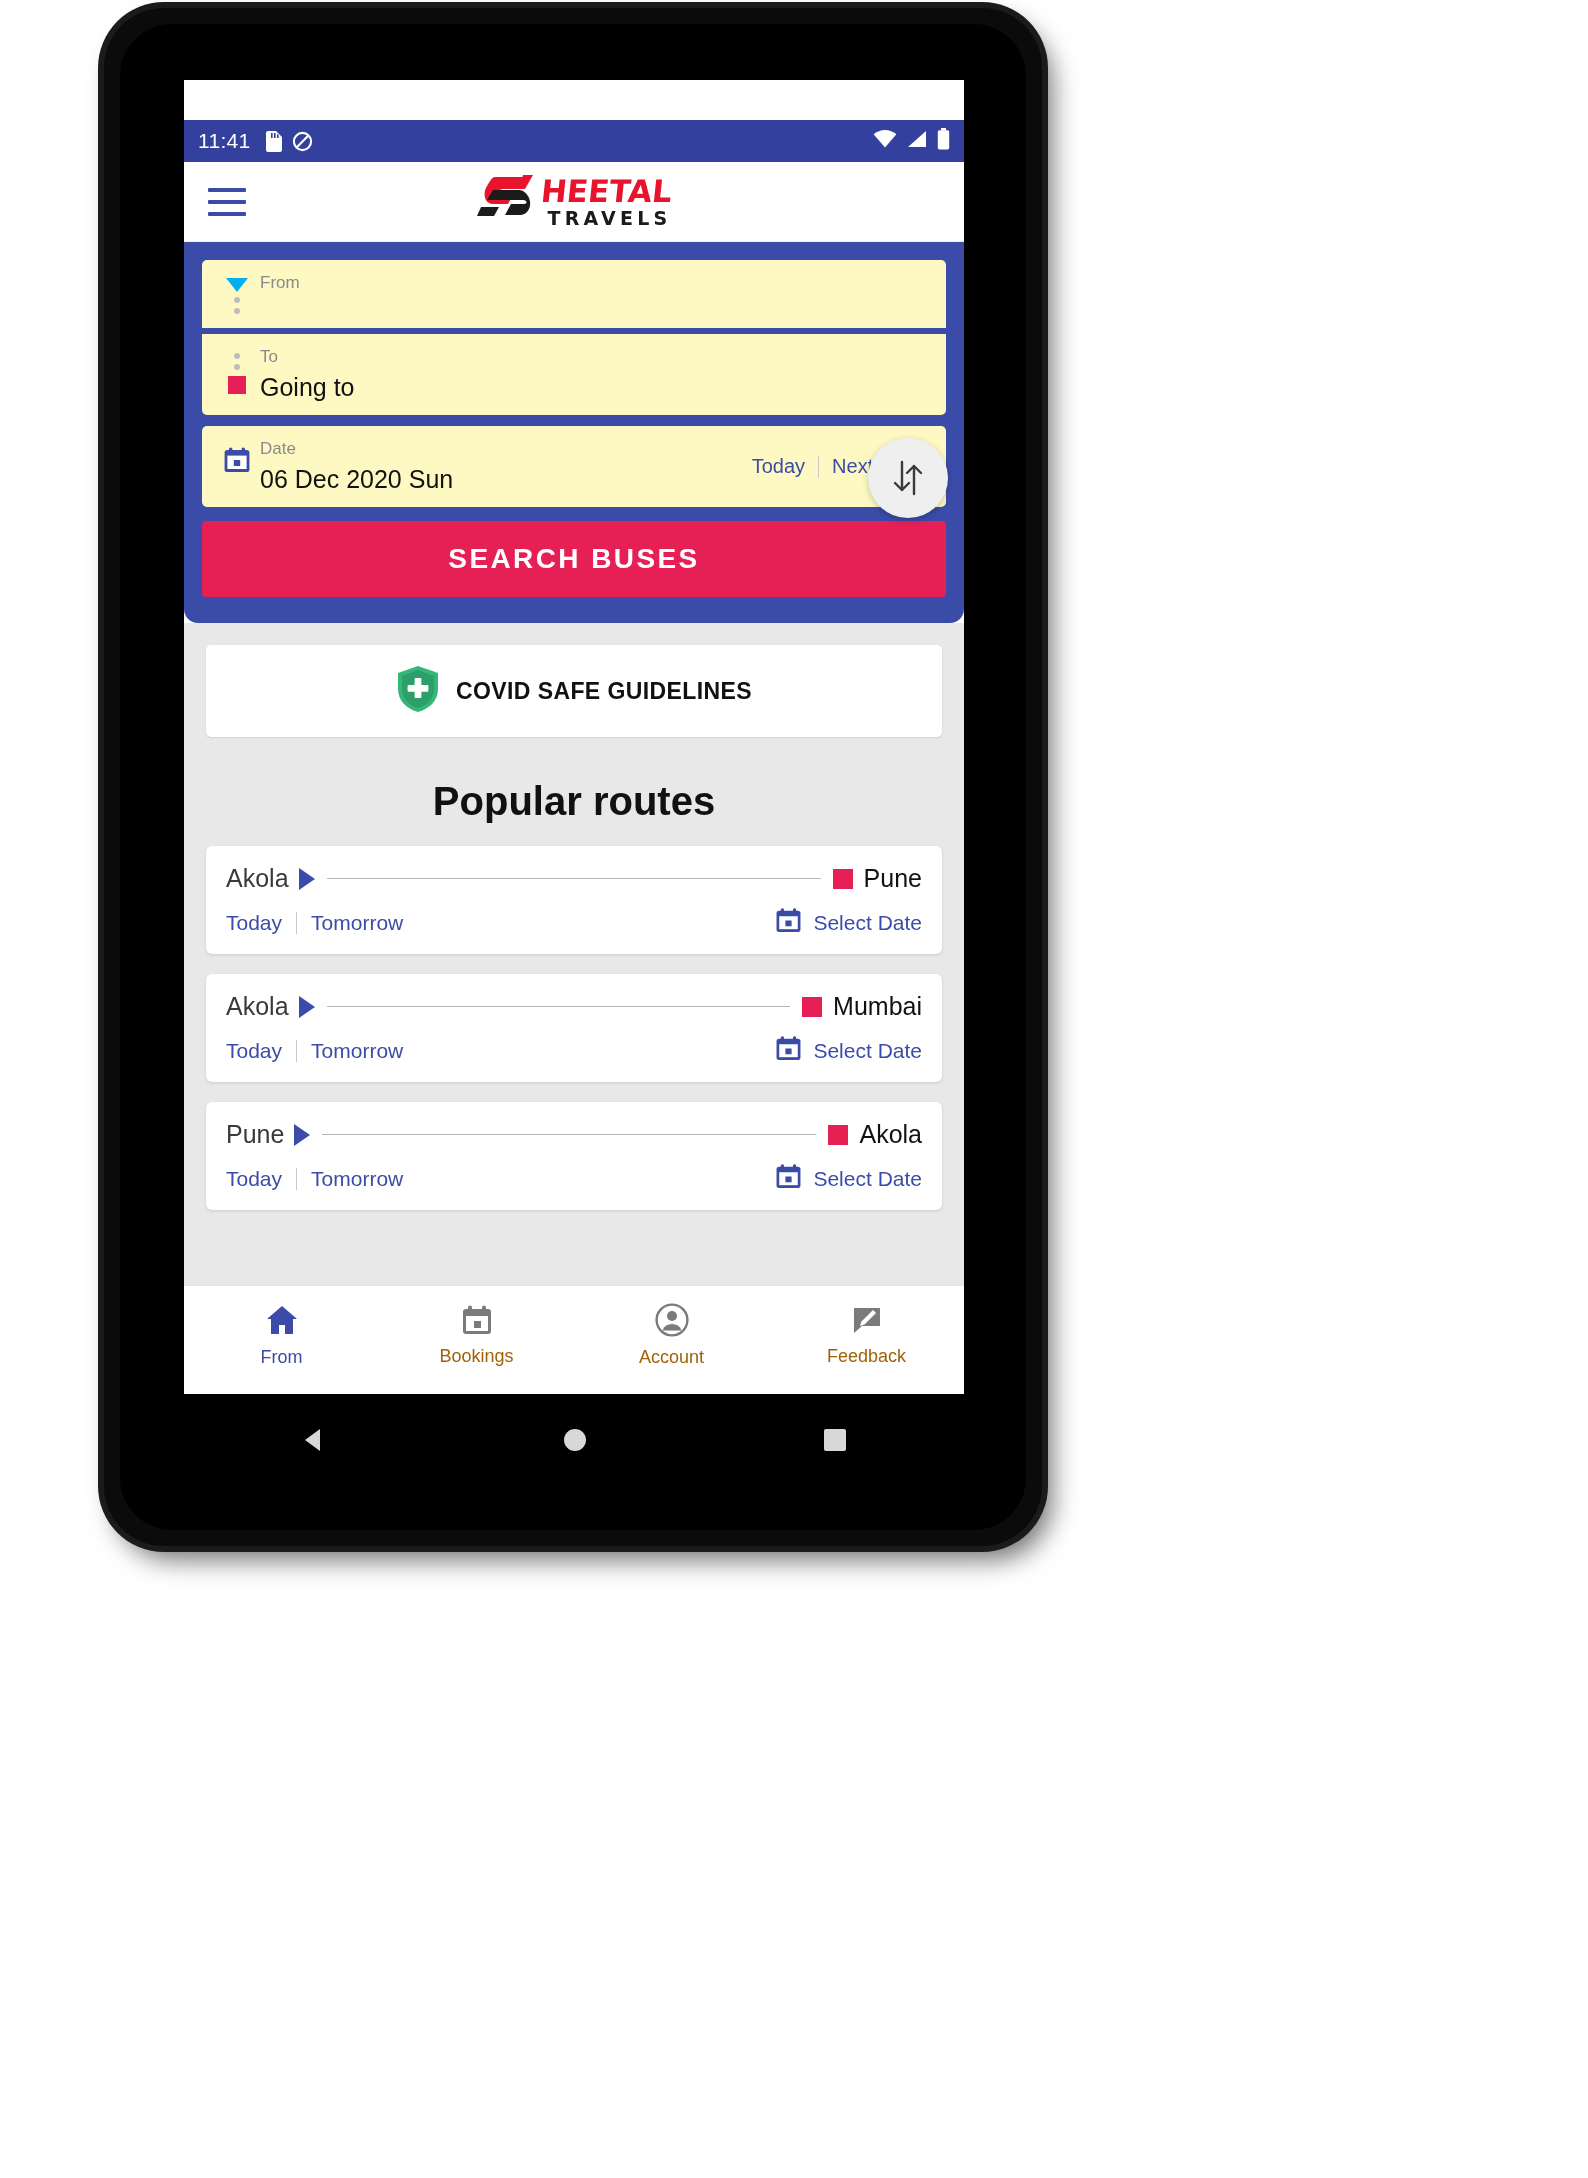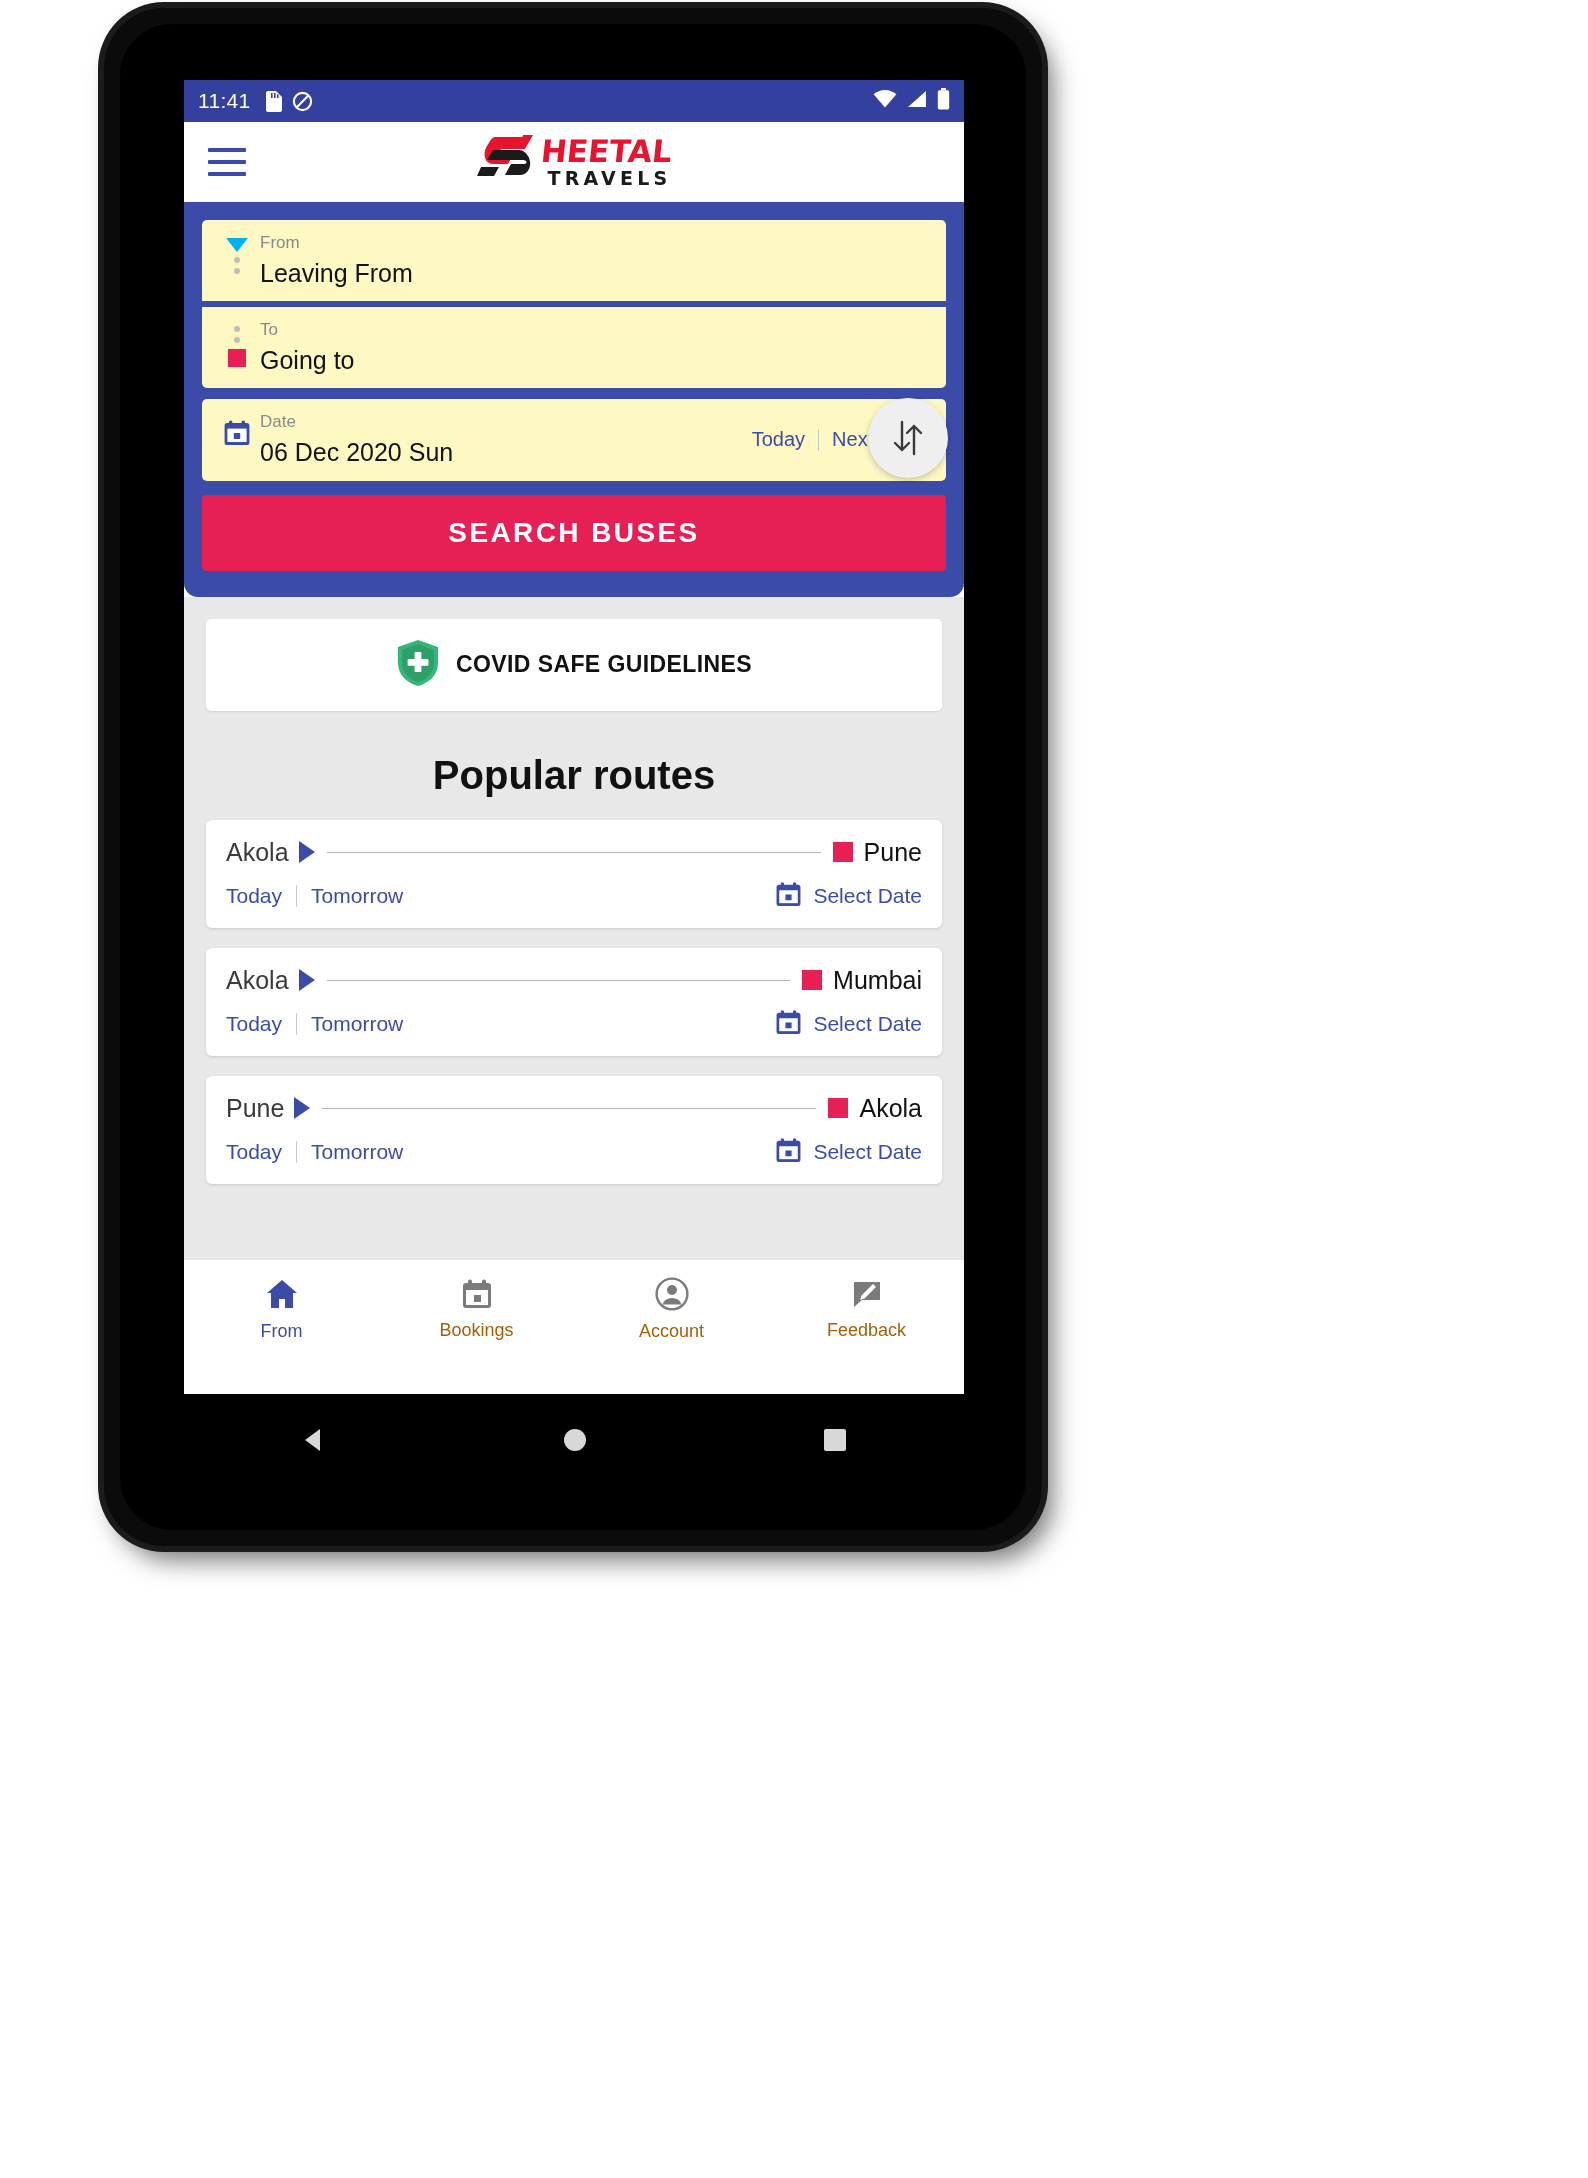--- a/index.html
+++ b/index.html
@@ -33,20 +33,21 @@
     background:#ffffff;
     overflow:hidden;
   }
 
   
   #statusbar {
     height:42px; background:#33409e;
     display:flex; align-items:center;
     padding:0 14px;
     color:#ffffff;
+    margin-top:40px;
   }
   #status-time {
     font-size:21px; font-weight:500;
     letter-spacing:.3px;
     margin-right:14px;
   }
   .sb-icon { margin-right:10px; display:flex; align-items:center; }
   #status-right {
     margin-left:auto;
     display:flex; align-items:center; gap:9px;
@@ -301,21 +302,20 @@
       <div class="field-inner">
         <div class="marker-col">
           <span class="tri-down"></span>
           <span class="dots">
             <i class="dot"></i>
               <i class="dot"></i>
           </span>
         </div>
         <div class="txt-col">
           <div class="f-label">From</div>
-          <div class="f-value">Leaving From</div>
         </div>
       </div>
     </div>
 
     <div class="field" id="field-to">
       <div id="to-inner">
         <div id="to-marker">
           <span class="dots">
             <i class="dot"></i>
               <i class="dot"></i>

